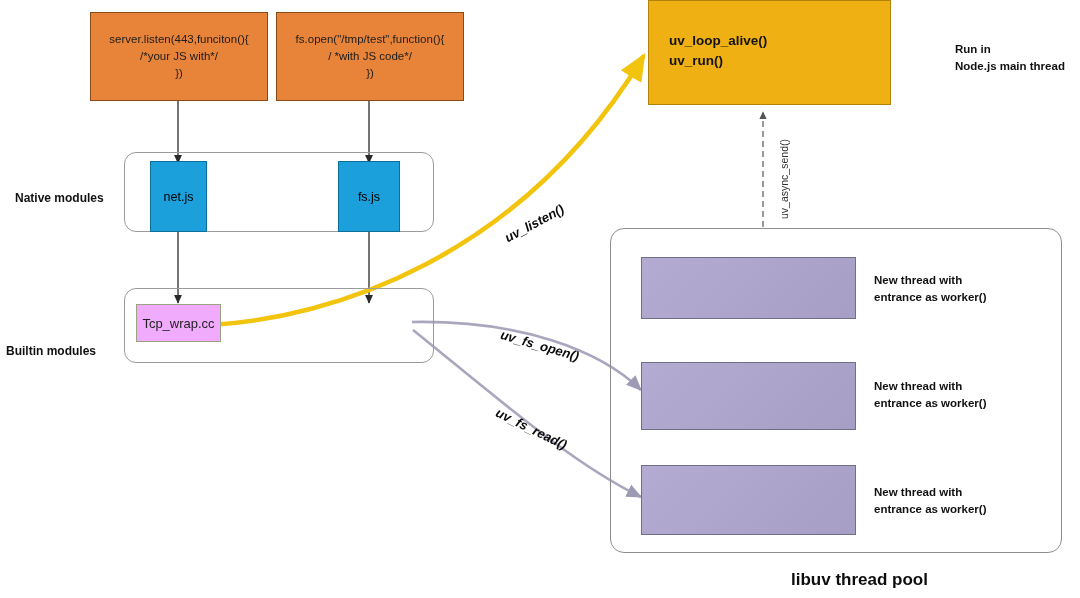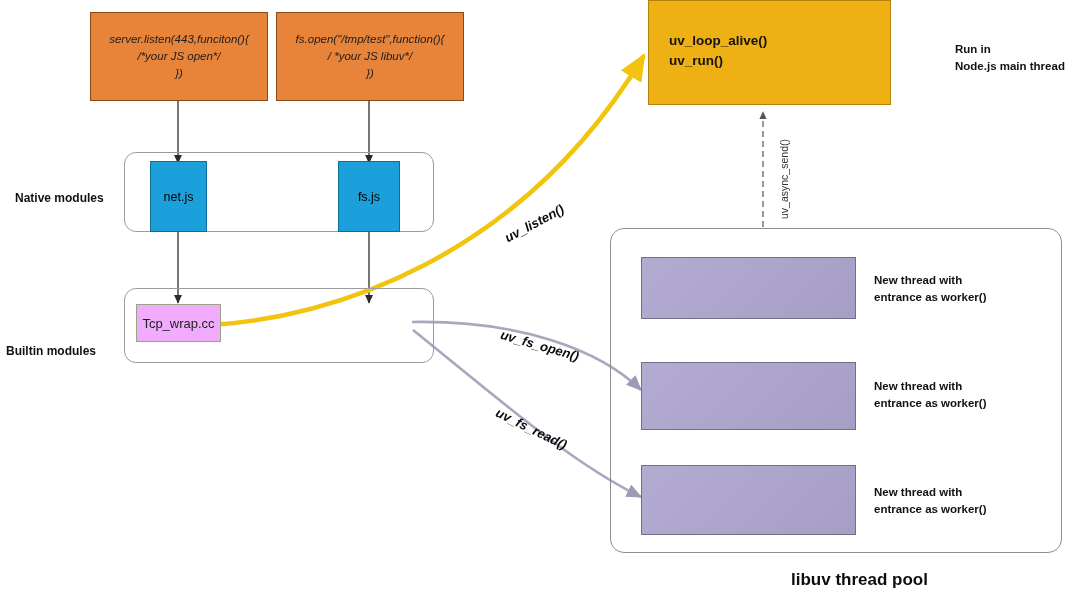--- a/index.html
+++ b/index.html
@@ -33,21 +33,20 @@
     color: #1d1d1d;
     font-size: 11.5px;
     line-height: 1.45;
     text-align: center;
     display: flex;
     flex-direction: column;
     align-items: center;
     justify-content: center;
     padding: 4px 0;
     box-sizing: border-box;
-    font-style: italic;
   }
   .js-box .code-line { white-space: pre; }
 
   .group-box {
     position: absolute;
     border: 1px solid #9b9b9b;
     border-radius: 12px;
     background: transparent;
     box-sizing: border-box;
   }
@@ -201,27 +200,27 @@
       <line x1="763" y1="227" x2="763" y2="113" stroke="#555" stroke-width="1.2" stroke-dasharray="6 4" marker-end="url(#ah-dash)"></line>
     </g>
 
     <g>
       <path d="M 762 36 A 22 22 0 1 1 768 75" fill="none" stroke="#e02b18" stroke-width="5" stroke-linecap="round" marker-end="url(#ah-red)"></path>
     </g>
   </svg>
 
   <div class="js-box" style="left:90px; top:12px; width:178px; height:89px;">
     <span class="code-line">server.listen(443,funciton(){</span>
-    <span class="code-line">/*your JS open*/</span>
+    <span class="code-line">/*your JS with*/</span>
     <span class="code-line">})</span>
   </div>
 
   <div class="js-box" style="left:276px; top:12px; width:188px; height:89px;">
     <span class="code-line">fs.open("/tmp/test",function(){</span>
-    <span class="code-line">/ *your JS libuv*/</span>
+    <span class="code-line">/ *with JS code*/</span>
     <span class="code-line">})</span>
   </div>
 
   <div class="left-label" style="left:15px; top:191px;">Native modules</div>
 
   <div class="group-box" style="left:124px; top:152px; width:310px; height:80px;"></div>
 
   <div class="native-mod" style="left:150px; top:161px; width:57px; height:71px;">
     <span>net.js</span>
   </div>

